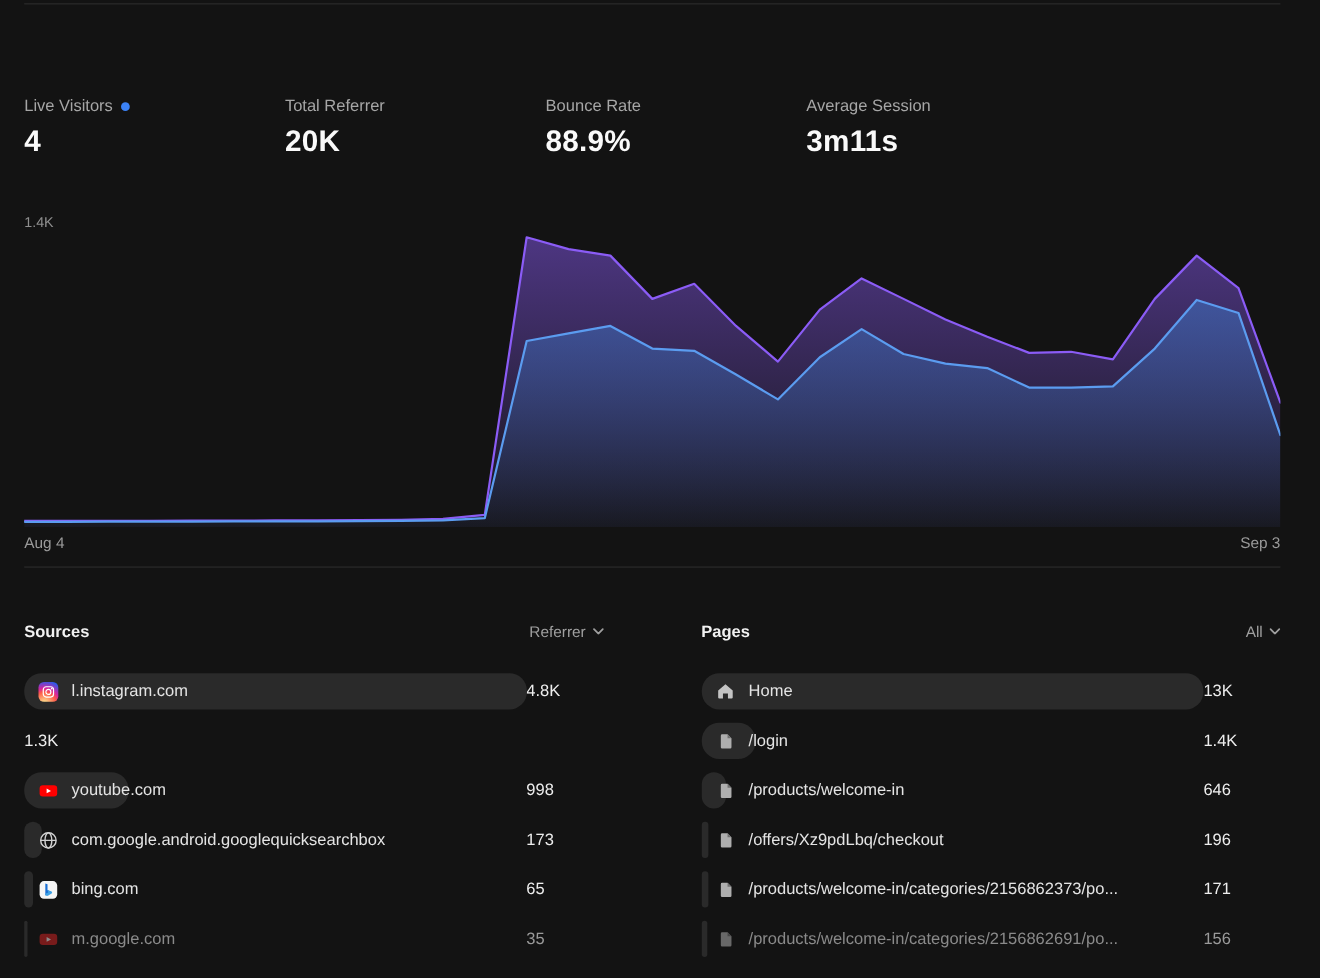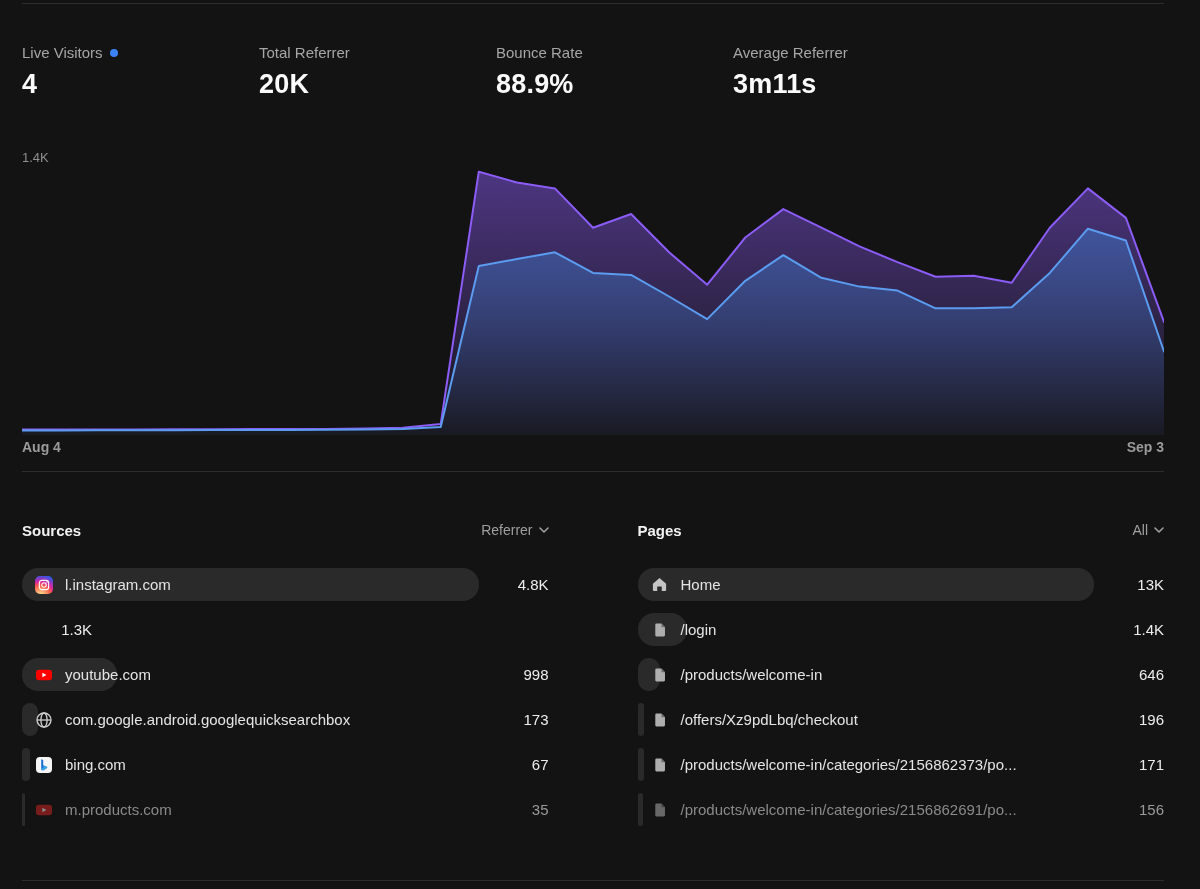--- a/index.html
+++ b/index.html
@@ -10,43 +10,43 @@
     overflow:hidden;
     -webkit-font-smoothing:antialiased;
   }
   .content{margin-left:22px;width:1142px;}
   .hr{height:1px;background:#2d2d2d;}
   .top-hr{margin-top:3px;}
 
   
   .stats{display:flex;margin-top:40px;}
   .stat{width:237px;}
-  .stat-label{font-size:15px;color:#a6a6a6;display:flex;align-items:center;gap:7px;line-height:18px;}
+  .stat-label{font-size:15px;color:#a6a6a6;display:flex;align-items:center;gap:7px;line-height:18px;margin-top:44px;}
   .live-dot{width:8px;height:8px;border-radius:50%;background:#3b82f6;display:inline-block;}
   .stat-value{font-size:27px;font-weight:700;color:#fafafa;margin-top:7px;letter-spacing:.2px;line-height:30px;}
 
   
   .chart-wrap{position:relative;margin-top:46px;height:290px;}
   .ymax-label{position:absolute;top:5px;left:0;font-size:13px;color:#8f8f8f;z-index:2;}
   #chart{position:absolute;left:0;top:0;width:1142px;height:290px;display:block;}
-  .xlabels{display:flex;justify-content:space-between;margin-top:4px;font-size:14px;color:#9a9a9a;height:20px;align-items:flex-start;font-weight:bold;}
+  .xlabels{display:flex;justify-content:space-between;margin-top:4px;font-size:14px;color:#9a9a9a;height:20px;align-items:center;}
   .axis-hr{margin-top:12px;}
 
   
   .panels{display:flex;margin-top:48px;gap:89px;}
   .panel{flex:1;min-width:0;}
   .panel-head{display:flex;justify-content:space-between;align-items:center;height:20px;margin-bottom:28px;}
   .panel-title{font-size:15px;font-weight:700;color:#f2f2f2;}
   .dropdown{display:flex;align-items:center;gap:6px;font-size:14px;color:#9f9f9f;cursor:pointer;}
   .row{display:flex;align-items:center;margin-bottom:12px;height:33px;}
   .row-bar-area{flex:1;position:relative;height:33px;min-width:0;}
   .bar{position:absolute;left:0;top:0;height:100%;background:#2a2a2a;border-radius:16px;}
   .row-content{position:relative;display:flex;align-items:center;gap:12px;padding-left:13px;height:100%;white-space:nowrap;overflow:hidden;}
   .row-label{font-size:15px;color:#e4e4e4;}
-  .row-value{width:70px;text-align:right;font-size:15px;color:#ededed;}
+  .row-value{width:70px;text-align:left;font-size:15px;color:#ededed;}
   .row.dim .row-label{color:#8a8a8a;}
   .row.dim .row-value{color:#9a9a9a;}
   .row.dim .icon{opacity:.55;}
   .icon{width:18px;height:18px;display:inline-flex;align-items:center;justify-content:center;flex:none;}
   .ig-bg{width:18px;height:18px;border-radius:5px;
     background:radial-gradient(circle at 30% 110%, #fdf497 0%, #fd5949 45%, #d6249f 60%, #285AEB 90%);
     display:flex;align-items:center;justify-content:center;}
   .bottom-hr{margin-top:42px;}
 </style>
 </head>
@@ -66,21 +66,21 @@
     </div>
     <div class="stat">
       <div class="stat-label">Total Referrer</div>
       <div class="stat-value">20K</div>
     </div>
     <div class="stat">
       <div class="stat-label">Bounce Rate</div>
       <div class="stat-value">88.9%</div>
     </div>
     <div class="stat">
-      <div class="stat-label">Average Referrer</div>
+      <div class="stat-label">Average Session</div>
       <div class="stat-value">3m11s</div>
     </div>
   </div>
 
   <div class="chart-wrap">
     <div class="ymax-label">1.4K</div>
     <svg id="chart" xmlns="http://www.w3.org/2000/svg" viewBox="0 0 1142 290" preserveAspectRatio="none">
         <defs>
           <linearGradient id="gp" x1="0" y1="0" x2="0" y2="1">
             <stop offset="0" stop-color="rgba(125,83,221,0.55)"></stop>
@@ -182,34 +182,34 @@
               <span class="icon">
                 <svg width="18" height="18" viewBox="0 0 18 18">
                     <rect x="1" y="1" width="16" height="16" rx="4" fill="#f5f5f5"></rect>
                     <path d="M6.2 3.2 L8.2 3.9 V9.2 L11.6 10.9 L8.9 12.4 L6.2 14.2 Z" fill="#1a6fd4"></path>
                     <path d="M8.2 9.2 L11.9 10.5 C12.6 10.8 12.6 12 11.6 12.6 L8.9 14.2 C7.6 15 6.2 14.2 6.2 13 L6.2 12.6 L8.9 11.3 Z" fill="#3ea2e5"></path>
                   </svg>
               </span>
               <span class="row-label">bing.com</span>
             </div>
           </div>
-          <div class="row-value">67</div>
+          <div class="row-value">65</div>
         </div>
 
         <div class="row dim">
           <div class="row-bar-area">
             <div class="bar" style="width: 0.729167%;"></div>
             <div class="row-content">
               <span class="icon">
                 <svg width="18" height="18" viewBox="0 0 18 18">
                     <rect x="1" y="3.8" width="16" height="10.4" rx="3" fill="#c22"></rect>
                     <polygon points="7.4,6.8 7.4,11.2 11.4,9" fill="#eee"></polygon>
                   </svg>
               </span>
-              <span class="row-label">m.products.com</span>
+              <span class="row-label">m.google.com</span>
             </div>
           </div>
           <div class="row-value">35</div>
         </div>
 
       </div>
     </div>
 
     <div class="panel">
       <div class="panel-head">

